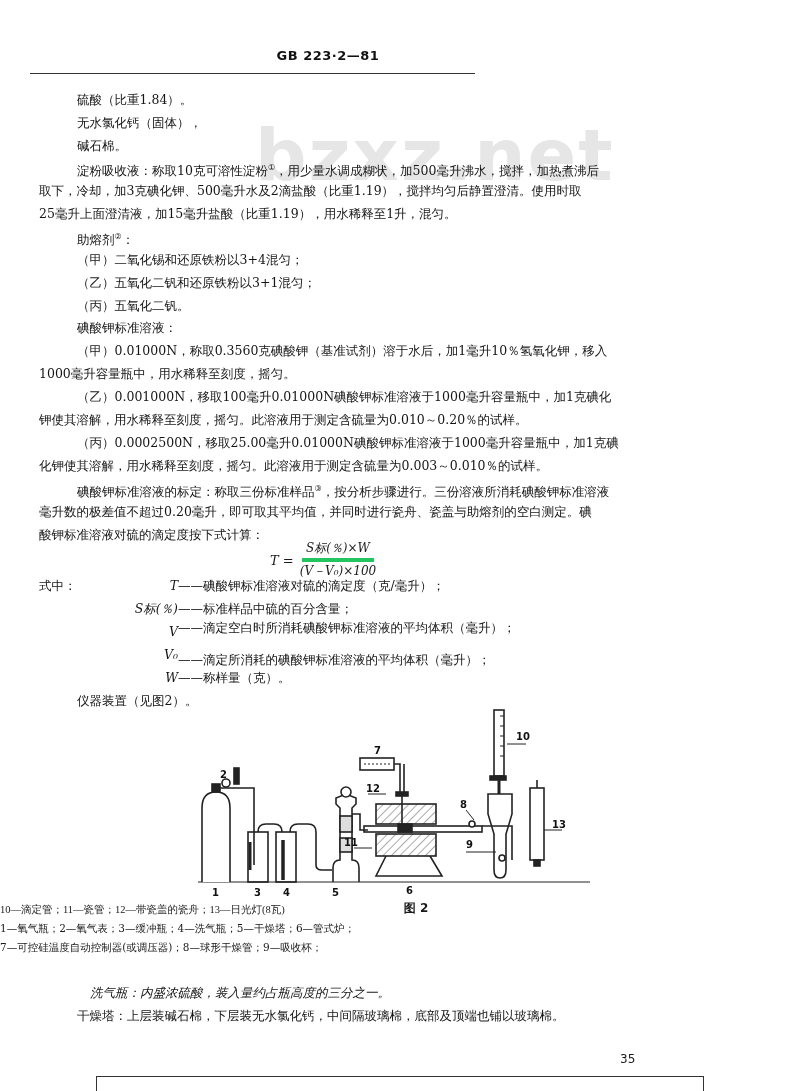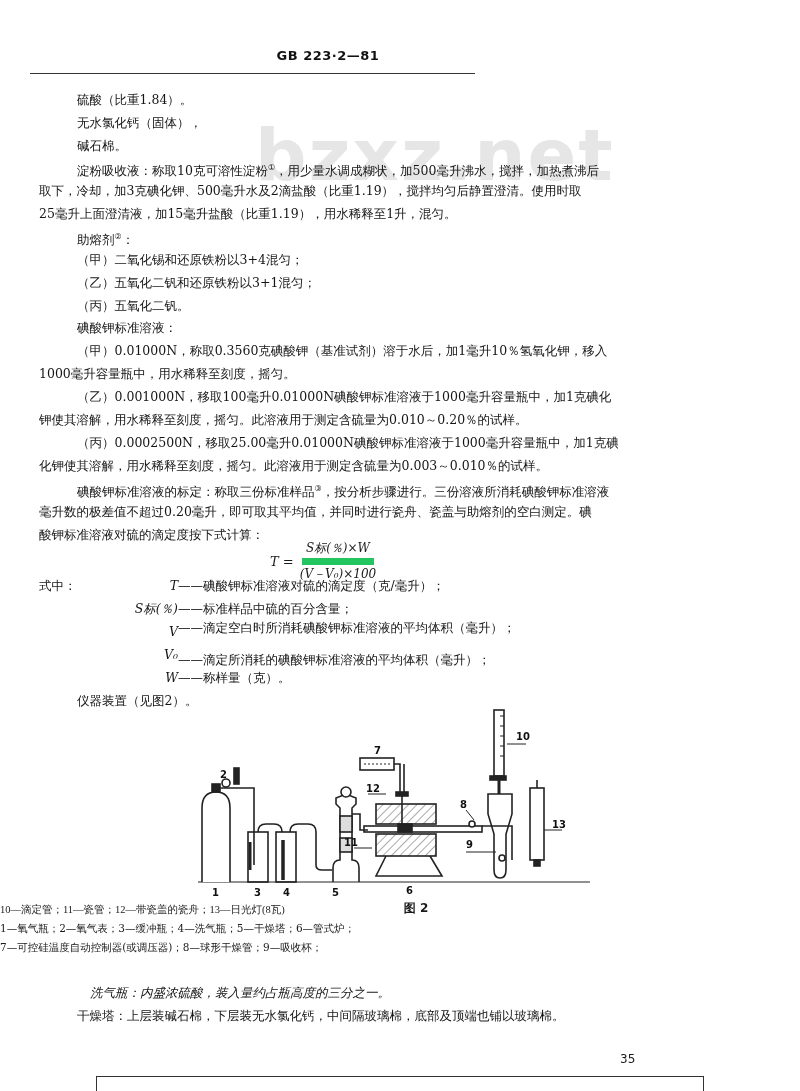--- a/index.html
+++ b/index.html
@@ -16,21 +16,21 @@
   .line {
     position: absolute; font-size: 12.5px; line-height: 16px; white-space: nowrap;
     color: #151515;
   }
   .sup { font-size: 8px; vertical-align: super; }
   .formula {
     position: absolute; left: 270px; top: 534px; font-size: 13px; font-style: italic;
     display: flex; align-items: center;
   }
   .formula .frac { display: inline-flex; flex-direction: column; align-items: center; margin-left: 6px; }
-  .formula .num { padding: 0 4px 1px; border-bottom: 7px solid #22c55e; font-size: 12px; }
+  .formula .num { padding: 0 4px 1px; border-bottom: 4px solid #22c55e; font-size: 12px; }
   .formula .den { padding-top: 1px; font-size: 12px; }
   .var { font-style: italic; }
   .figure {
     position: absolute; left: 190px; top: 700px; width: 420px; height: 200px;
   }
   .fig-title {
     position: absolute; left: 0; top: 900px; width: 800px; text-align: center;
     font-family: "DejaVu Sans", "Liberation Sans", sans-serif; font-weight: bold; font-size: 12px; padding-left: 16px;
   }
   .legend-line {

